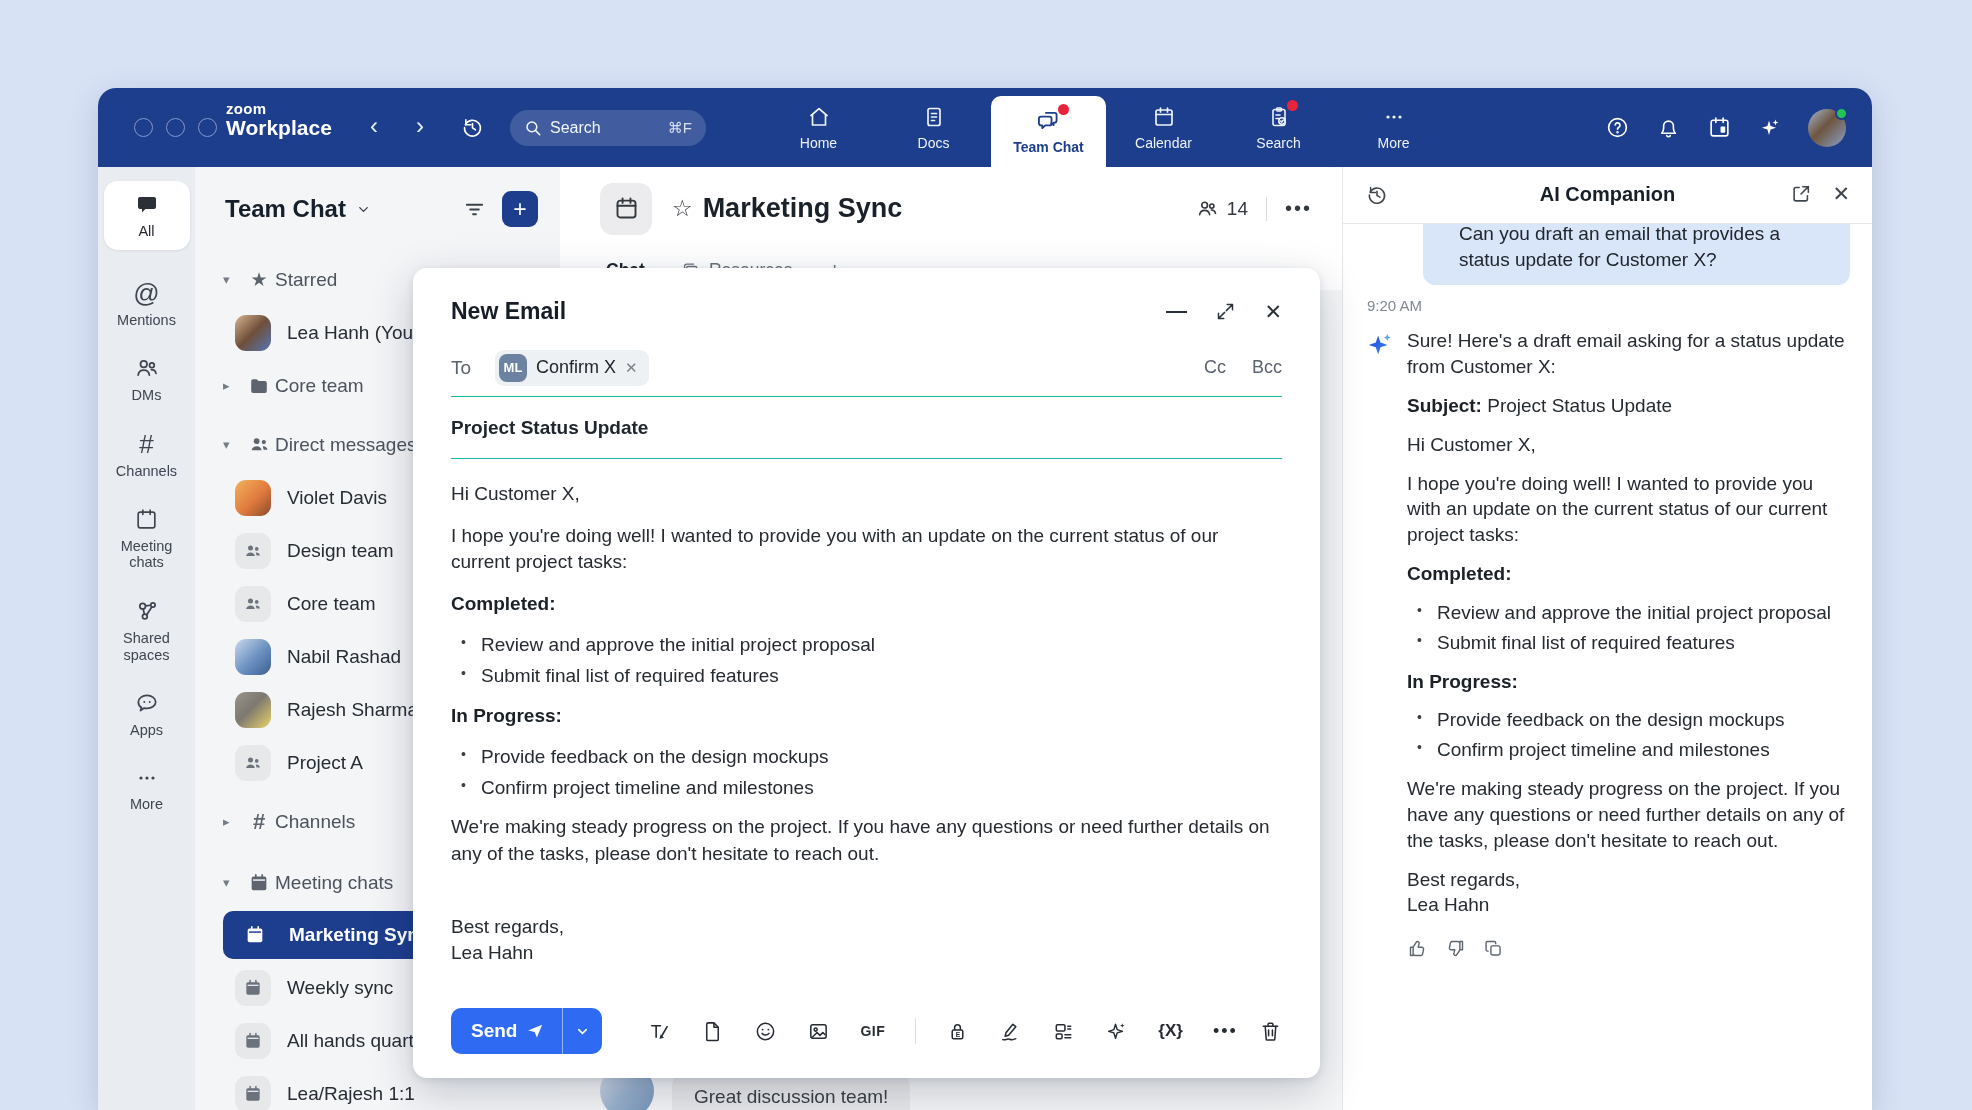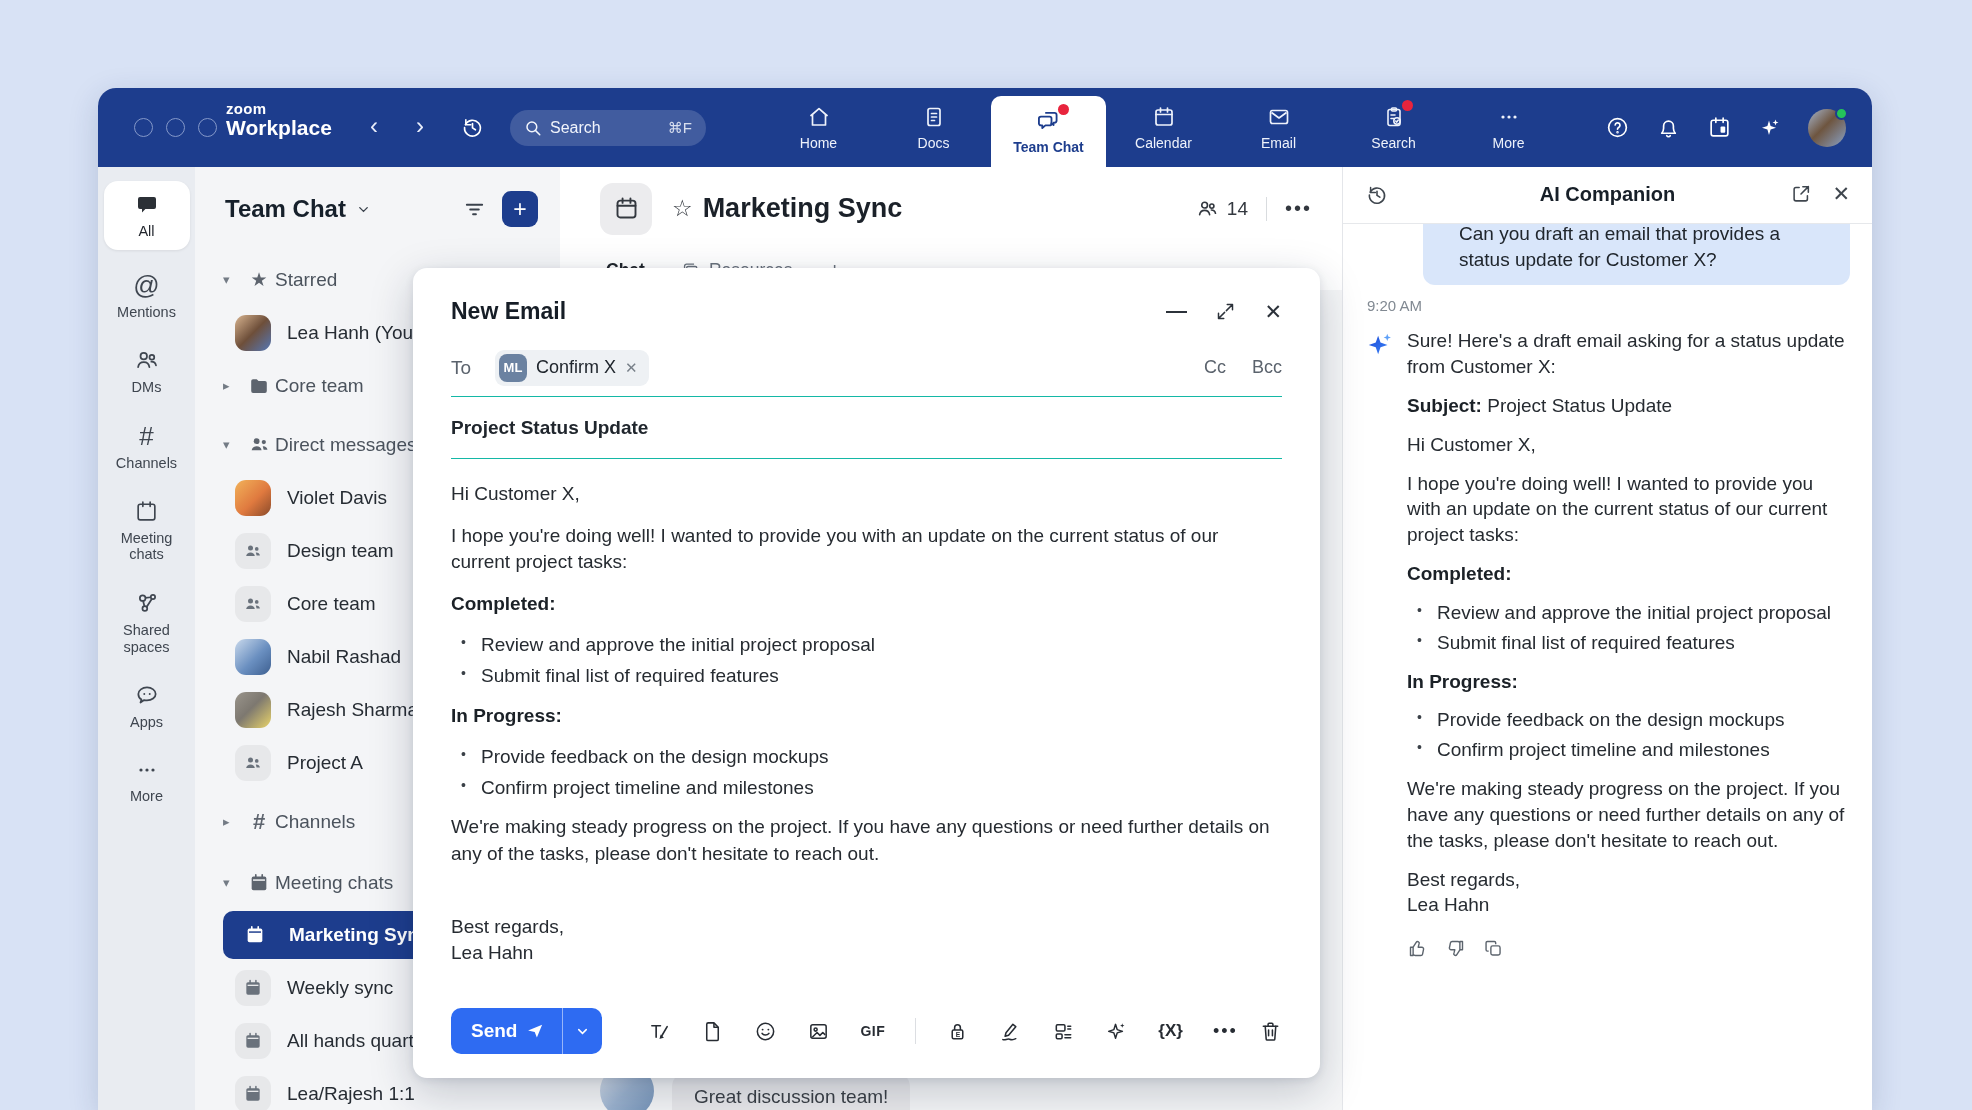--- a/index.html
+++ b/index.html
@@ -32,21 +32,21 @@
     background:linear-gradient(135deg,#a8b8d0 0%,#6e553f 45%,#8aa3c8 100%); }
   .avatar-top i { position:absolute; top:-2px; right:-2px; width:13px; height:13px; border-radius:50%; background:#24c35a; border:2px solid #1d3d8d; }
 
   
   .wbody { display:flex; height:943px; }
 
   
   .rail { width:97px; background:#e9ecf1; display:flex; flex-direction:column; align-items:center; padding-top:14px; flex-shrink:0; }
   .rail-item { width:86px; display:flex; flex-direction:column; align-items:center; gap:6px; color:#3f4650; margin-bottom:27px; }
   .rail-item .rlbl { font-size:14.5px; text-align:center; line-height:1.15; }
-  .rail-item.active { background:#fff; border-radius:14px; padding:12px 0 10px; box-shadow:0 1px 3px rgba(0,0,0,.08); margin-bottom:22px; color:#23272e; }
+  .rail-item.active { background:#fff; border-radius:14px; padding:12px 0 10px; box-shadow:0 1px 3px rgba(0,0,0,.08); margin-bottom:30px; color:#23272e; }
 
   
   .sidebar { width:365px; background:#f4f5f7; flex-shrink:0; overflow:hidden; }
   .sb-head { display:flex; align-items:center; padding:24px 22px 0 30px; }
   .sb-title { font-size:24px; font-weight:700; color:#16202b; }
   .sb-caret { margin-left:10px; color:#3a424c; }
   .sb-tools { margin-left:auto; display:flex; align-items:center; gap:16px; }
   .filter-ic { color:#3a424c; }
   .plus-btn { width:36px; height:36px; background:#1d3d8d; color:#fff; border-radius:9px; font-size:23px; display:flex; align-items:center; justify-content:center; font-weight:500; }
   .sb-list { margin-top:26px; }
@@ -203,29 +203,20 @@
         <span class="lbl">Team Chat</span>
       </div>
       <div class="nav-item">
         <span class="ic">
             <svg width="24" height="24" viewBox="0 0 24 24" fill="none" stroke="currentColor" stroke-width="1.7" stroke-linecap="round">
               <rect x="4" y="5" width="16" height="15" rx="2"></rect>
               <path d="M4 9.5h16M8.5 3v4M15.5 3v4"></path>
             </svg>
           </span>
         <span class="lbl">Calendar</span>
-      </div>
-      <div class="nav-item">
-        <span class="ic">
-            <svg width="24" height="24" viewBox="0 0 24 24" fill="none" stroke="currentColor" stroke-width="1.7" stroke-linejoin="round">
-              <rect x="3.5" y="5.5" width="17" height="13" rx="2"></rect>
-              <path d="m4.5 7.5 7.5 5.5 7.5-5.5"></path>
-            </svg>
-          </span>
-        <span class="lbl">Email</span>
       </div>
       <div class="nav-item">
         <span class="ic">
           <svg width="24" height="24" viewBox="0 0 24 24" fill="none" stroke="currentColor" stroke-width="1.6" stroke-linecap="round">
               <rect x="6" y="4.5" width="12" height="16" rx="2"></rect>
               <rect x="9.5" y="3" width="5" height="3" rx="1"></rect>
               <path d="M9 10h4M9 13.5h3"></path>
               <circle cx="15" cy="16" r="3.2"></circle>
               <path d="m13.7 16 1 1 1.6-1.9"></path>
             </svg>

